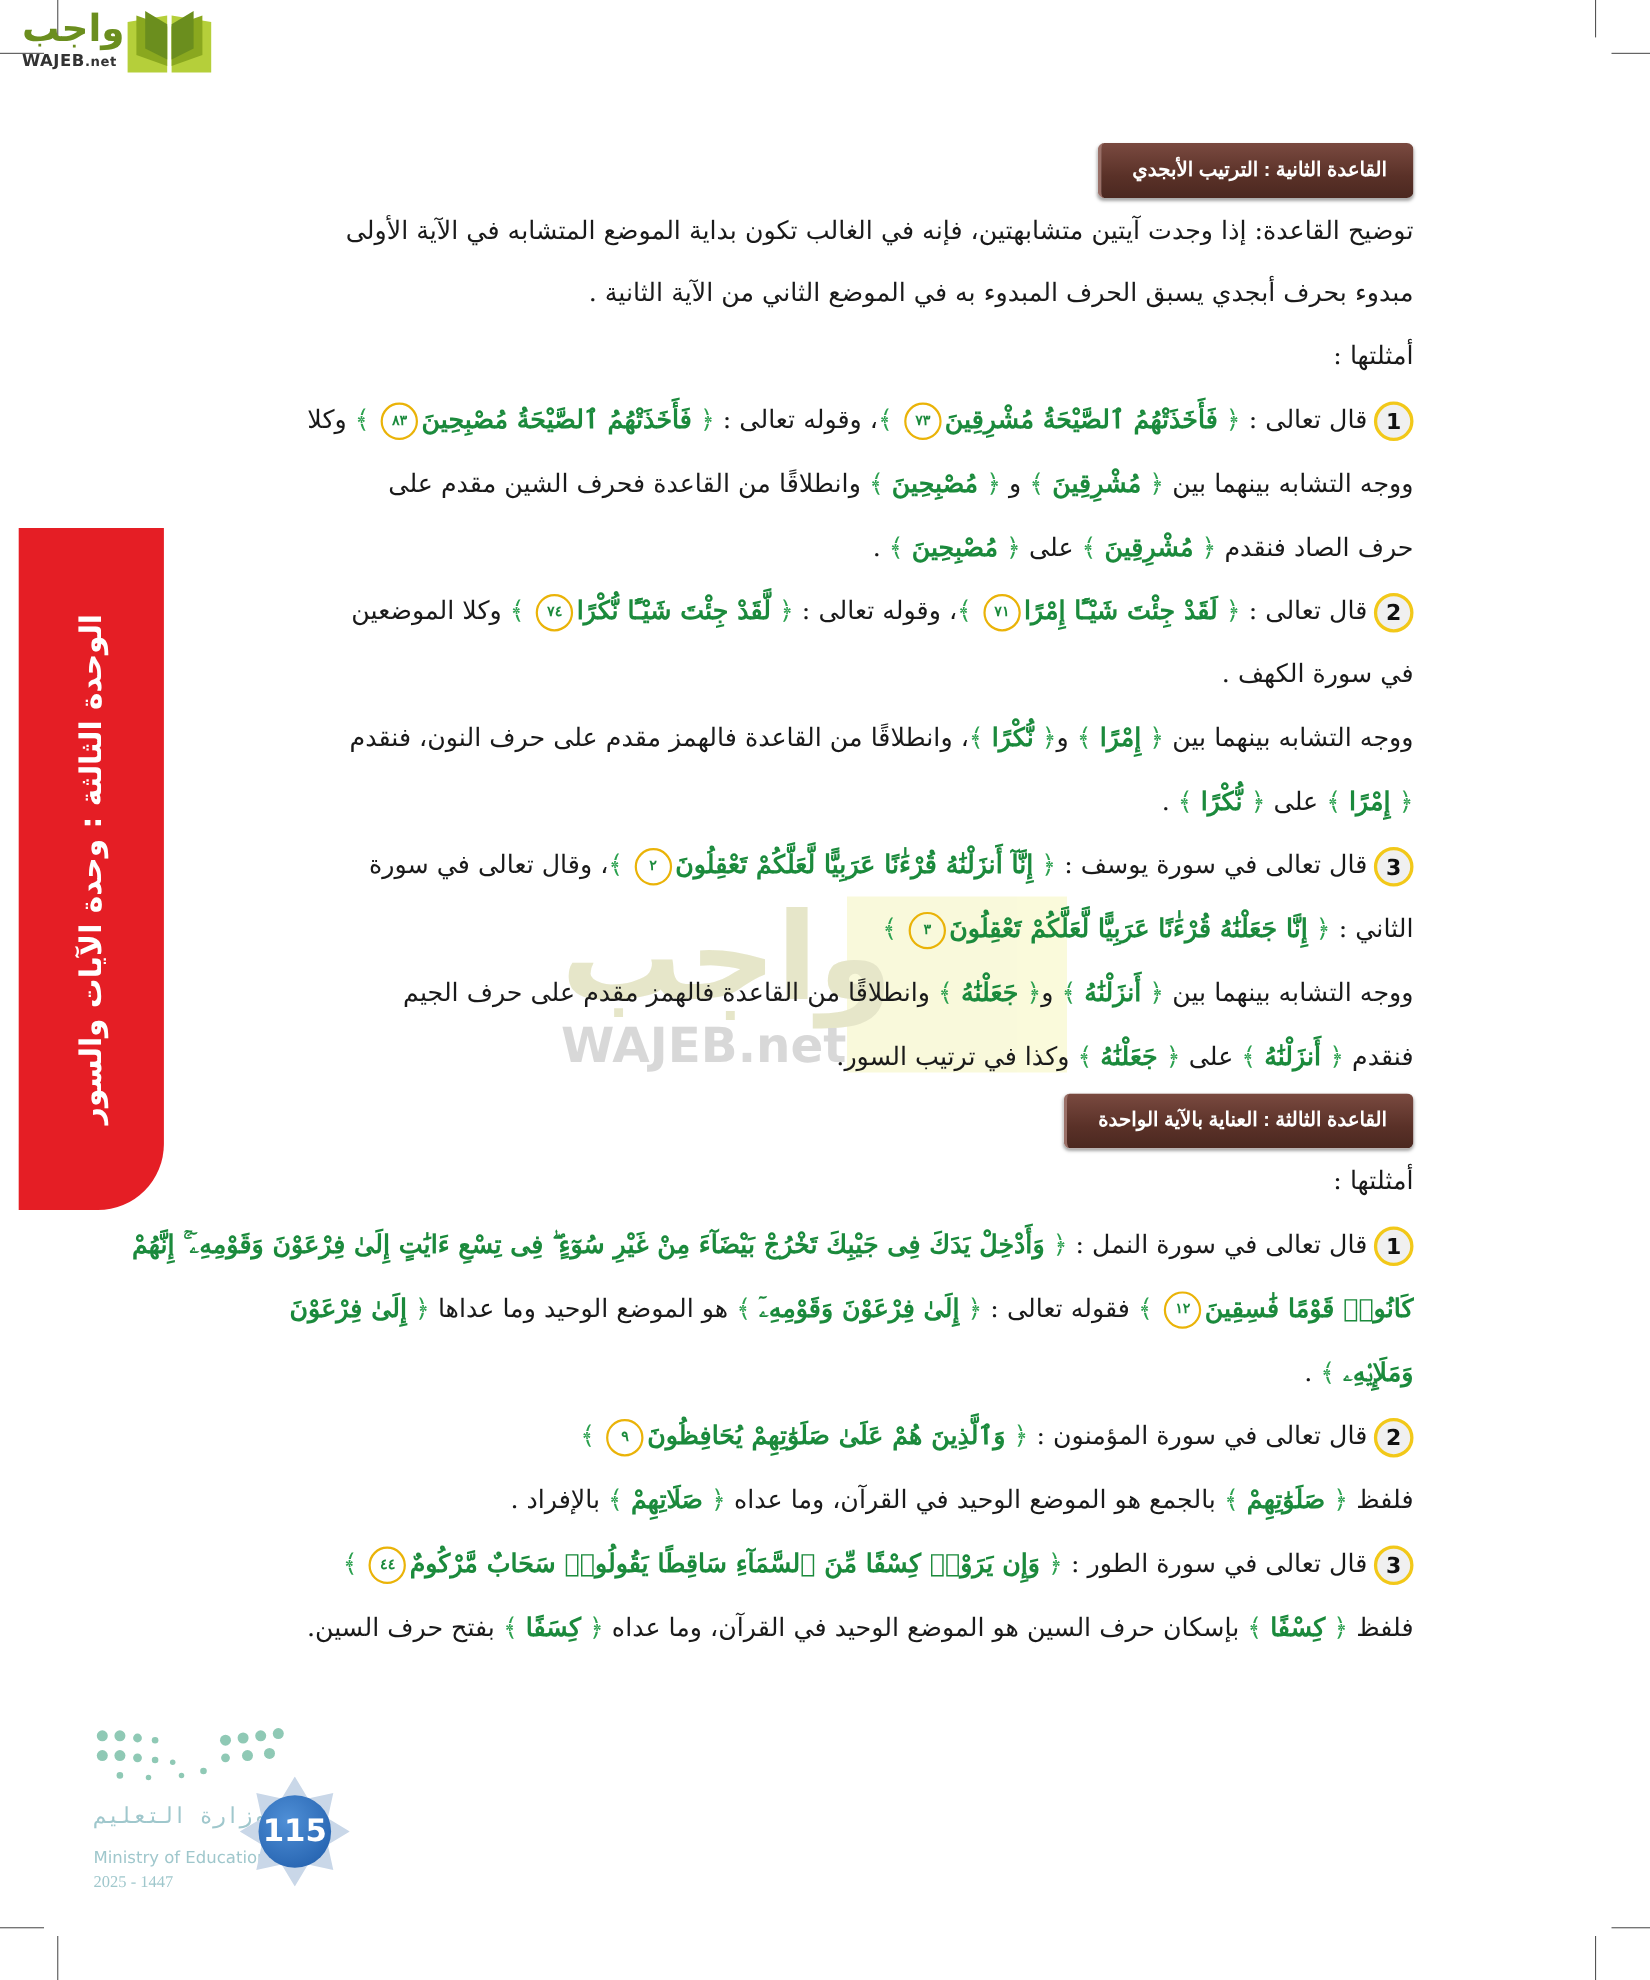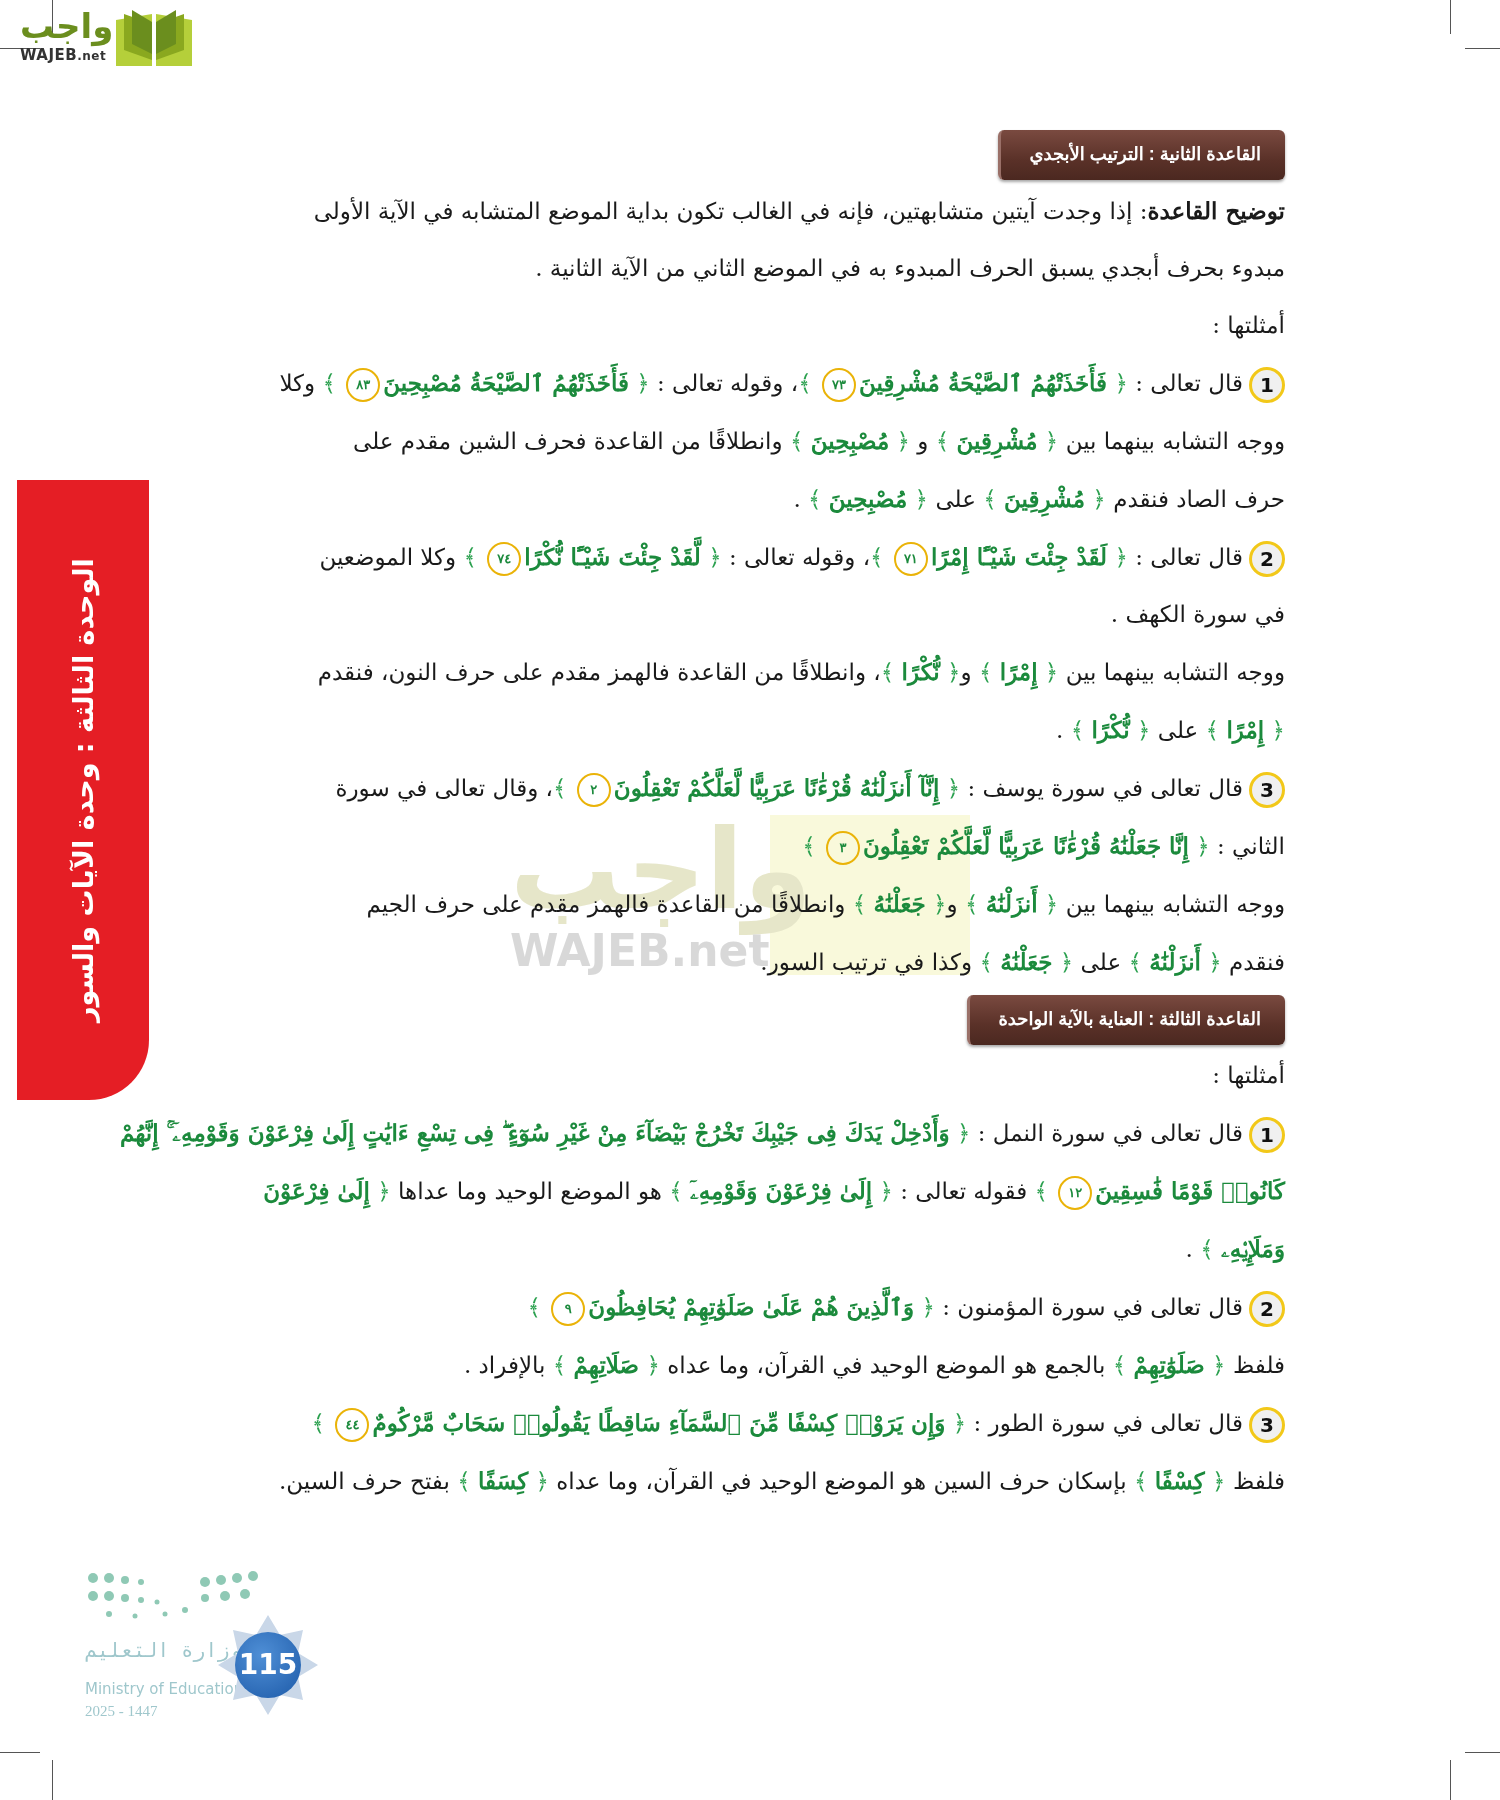--- a/index.html
+++ b/index.html
@@ -28,21 +28,21 @@
 
   .page { position:absolute; left:180px; top:130px; width:1105px; direction:rtl; }
   .banner {
     display:inline-block; position:relative; height:50px; line-height:48px;
     background:linear-gradient(#7a4a40, #5a3128 60%, #4b2820);
     border-radius:6px; color:#fff; font-family:Liberation Sans, sans-serif; font-weight:bold;
     font-size:18px; padding:0 24px 0 28px; box-shadow:0 2px 3px rgba(0,0,0,0.35);
     border-left:3px solid #9a7068;
   }
   .line { font-size:23px; line-height:57px; white-space:nowrap; text-align:justify; }
-  .bold { font-weight:bold; }
+  .bold { font-weight:normal; }
   .q { color:#1b8a3c; font-weight:bold; }
   .br { color:#2aa04e; font-weight:normal; }
   .ayah { display:inline-block; min-width:30px; height:30px; line-height:30px; text-align:center; border:2px solid #eab308; border-radius:50%; font-size:13px; color:#1b8a3c; vertical-align:middle; margin:0 3px; }
   .num {
     display:inline-block; width:30px; height:30px; line-height:30px; border-radius:50%;
     background:#f0f0f0; border:3px solid #f2c819; text-align:center;
     font-family:"DejaVu Sans", sans-serif; font-weight:bold; font-size:20px; color:#111;
     margin-left:6px; vertical-align:middle;
   }
   .watermark { position:absolute; left:510px; top:815px; width:460px; height:160px; opacity:0.45; pointer-events:none; }

